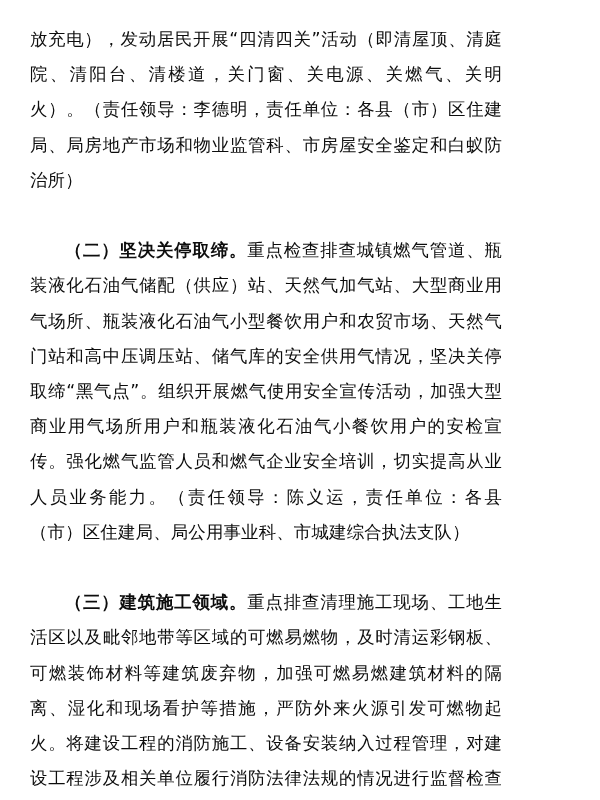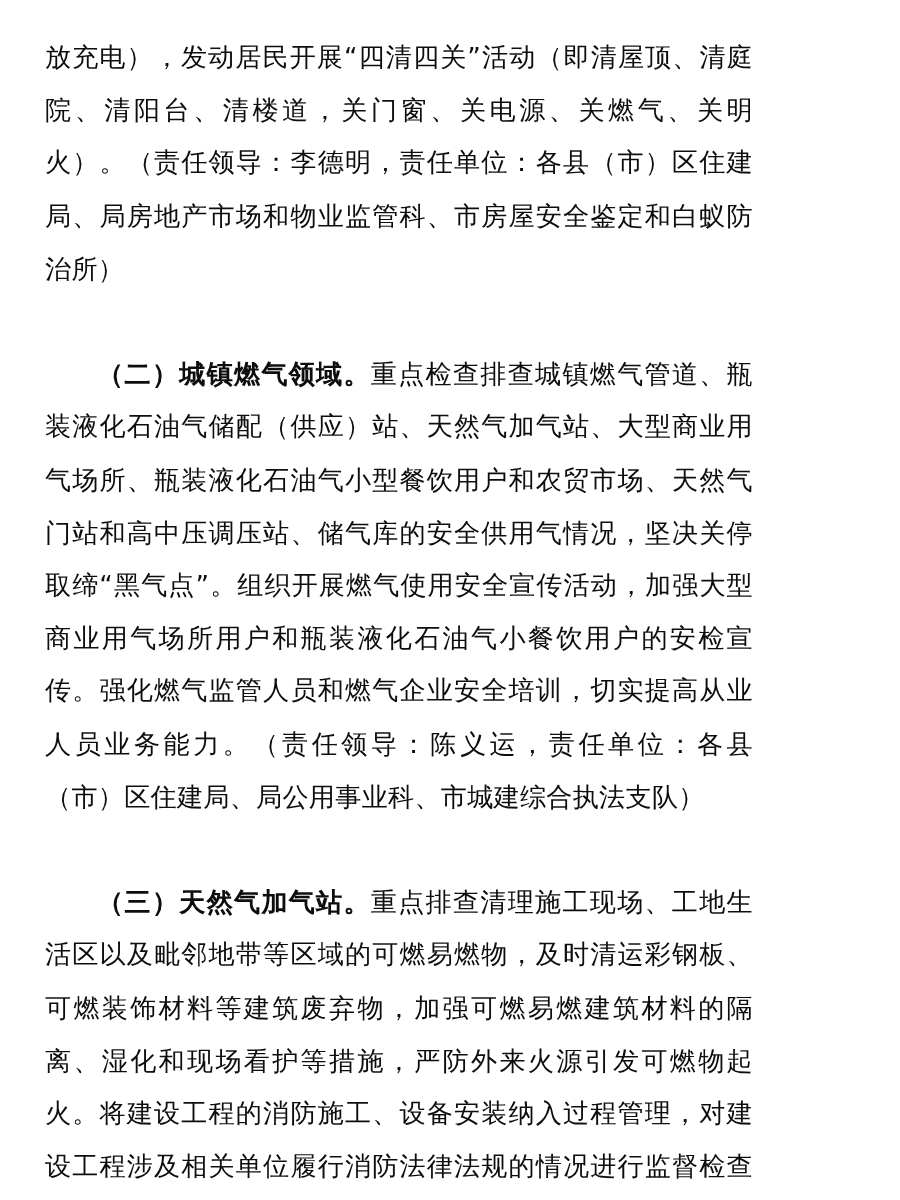--- a/index.html
+++ b/index.html
@@ -50,20 +50,20 @@
 </head>
 <body>
 
 <div class="page">
   <div class="doc-body">
 
     <p class="para no-indent continuation">放充电），发动居民开展“四清四关”活动（即清屋顶、清庭院、清阳台、清楼道，关门窗、关电源、关燃气、关明火）。（责任领导：李德明，责任单位：各县（市）区住建局、局房地产市场和物业监管科、市房屋安全鉴定和白蚁防治所）</p>
 
     <div class="spacer-line"></div>
 
-    <p class="para"><span class="bold-lead">（二）城镇燃气领域。</span><span>重点检查排查城镇燃气管道、瓶装液化石油气储配（供应）站、天然气加气站、大型商业用气场所、瓶装液化石油气小型餐饮用户和农贸市场、天然气门站和高中压调压站、储气库的安全供用气情况，坚决关停取缔“黑气点”。组织开展燃气使用安全宣传活动，加强大型商业用气场所用户和瓶装液化石油气小餐饮用户的安检宣传。强化燃气监管人员和燃气企业安全培训，切实提高从业人员业务能力。（责任领导：陈义运，责任单位：各县（市）区住建局、局公用事业科、市城建综合执法支队）</span></p>
+    <p class="para"><span class="bold-lead">（二）坚决关停取缔。</span><span>重点检查排查城镇燃气管道、瓶装液化石油气储配（供应）站、天然气加气站、大型商业用气场所、瓶装液化石油气小型餐饮用户和农贸市场、天然气门站和高中压调压站、储气库的安全供用气情况，坚决关停取缔“黑气点”。组织开展燃气使用安全宣传活动，加强大型商业用气场所用户和瓶装液化石油气小餐饮用户的安检宣传。强化燃气监管人员和燃气企业安全培训，切实提高从业人员业务能力。（责任领导：陈义运，责任单位：各县（市）区住建局、局公用事业科、市城建综合执法支队）</span></p>
 
     <div class="spacer-line"></div>
 
-    <p class="para"><span class="bold-lead">（三）天然气加气站。</span><span>重点排查清理施工现场、工地生活区以及毗邻地带等区域的可燃易燃物，及时清运彩钢板、可燃装饰材料等建筑废弃物，加强可燃易燃建筑材料的隔离、湿化和现场看护等措施，严防外来火源引发可燃物起火。将建设工程的消防施工、设备安装纳入过程管理，对建设工程涉及相关单位履行消防法律法规的情况进行监督检查和依法查处。（责任领导：陈义运，四清四关：各县（市）区住建局、消防审查和验收科、市建</span></p>
+    <p class="para"><span class="bold-lead">（三）建筑施工领域。</span><span>重点排查清理施工现场、工地生活区以及毗邻地带等区域的可燃易燃物，及时清运彩钢板、可燃装饰材料等建筑废弃物，加强可燃易燃建筑材料的隔离、湿化和现场看护等措施，严防外来火源引发可燃物起火。将建设工程的消防施工、设备安装纳入过程管理，对建设工程涉及相关单位履行消防法律法规的情况进行监督检查和依法查处。（责任领导：陈义运，四清四关：各县（市）区住建局、消防审查和验收科、市建</span></p>
 
   </div>
 </div>
 
 </body></html>

